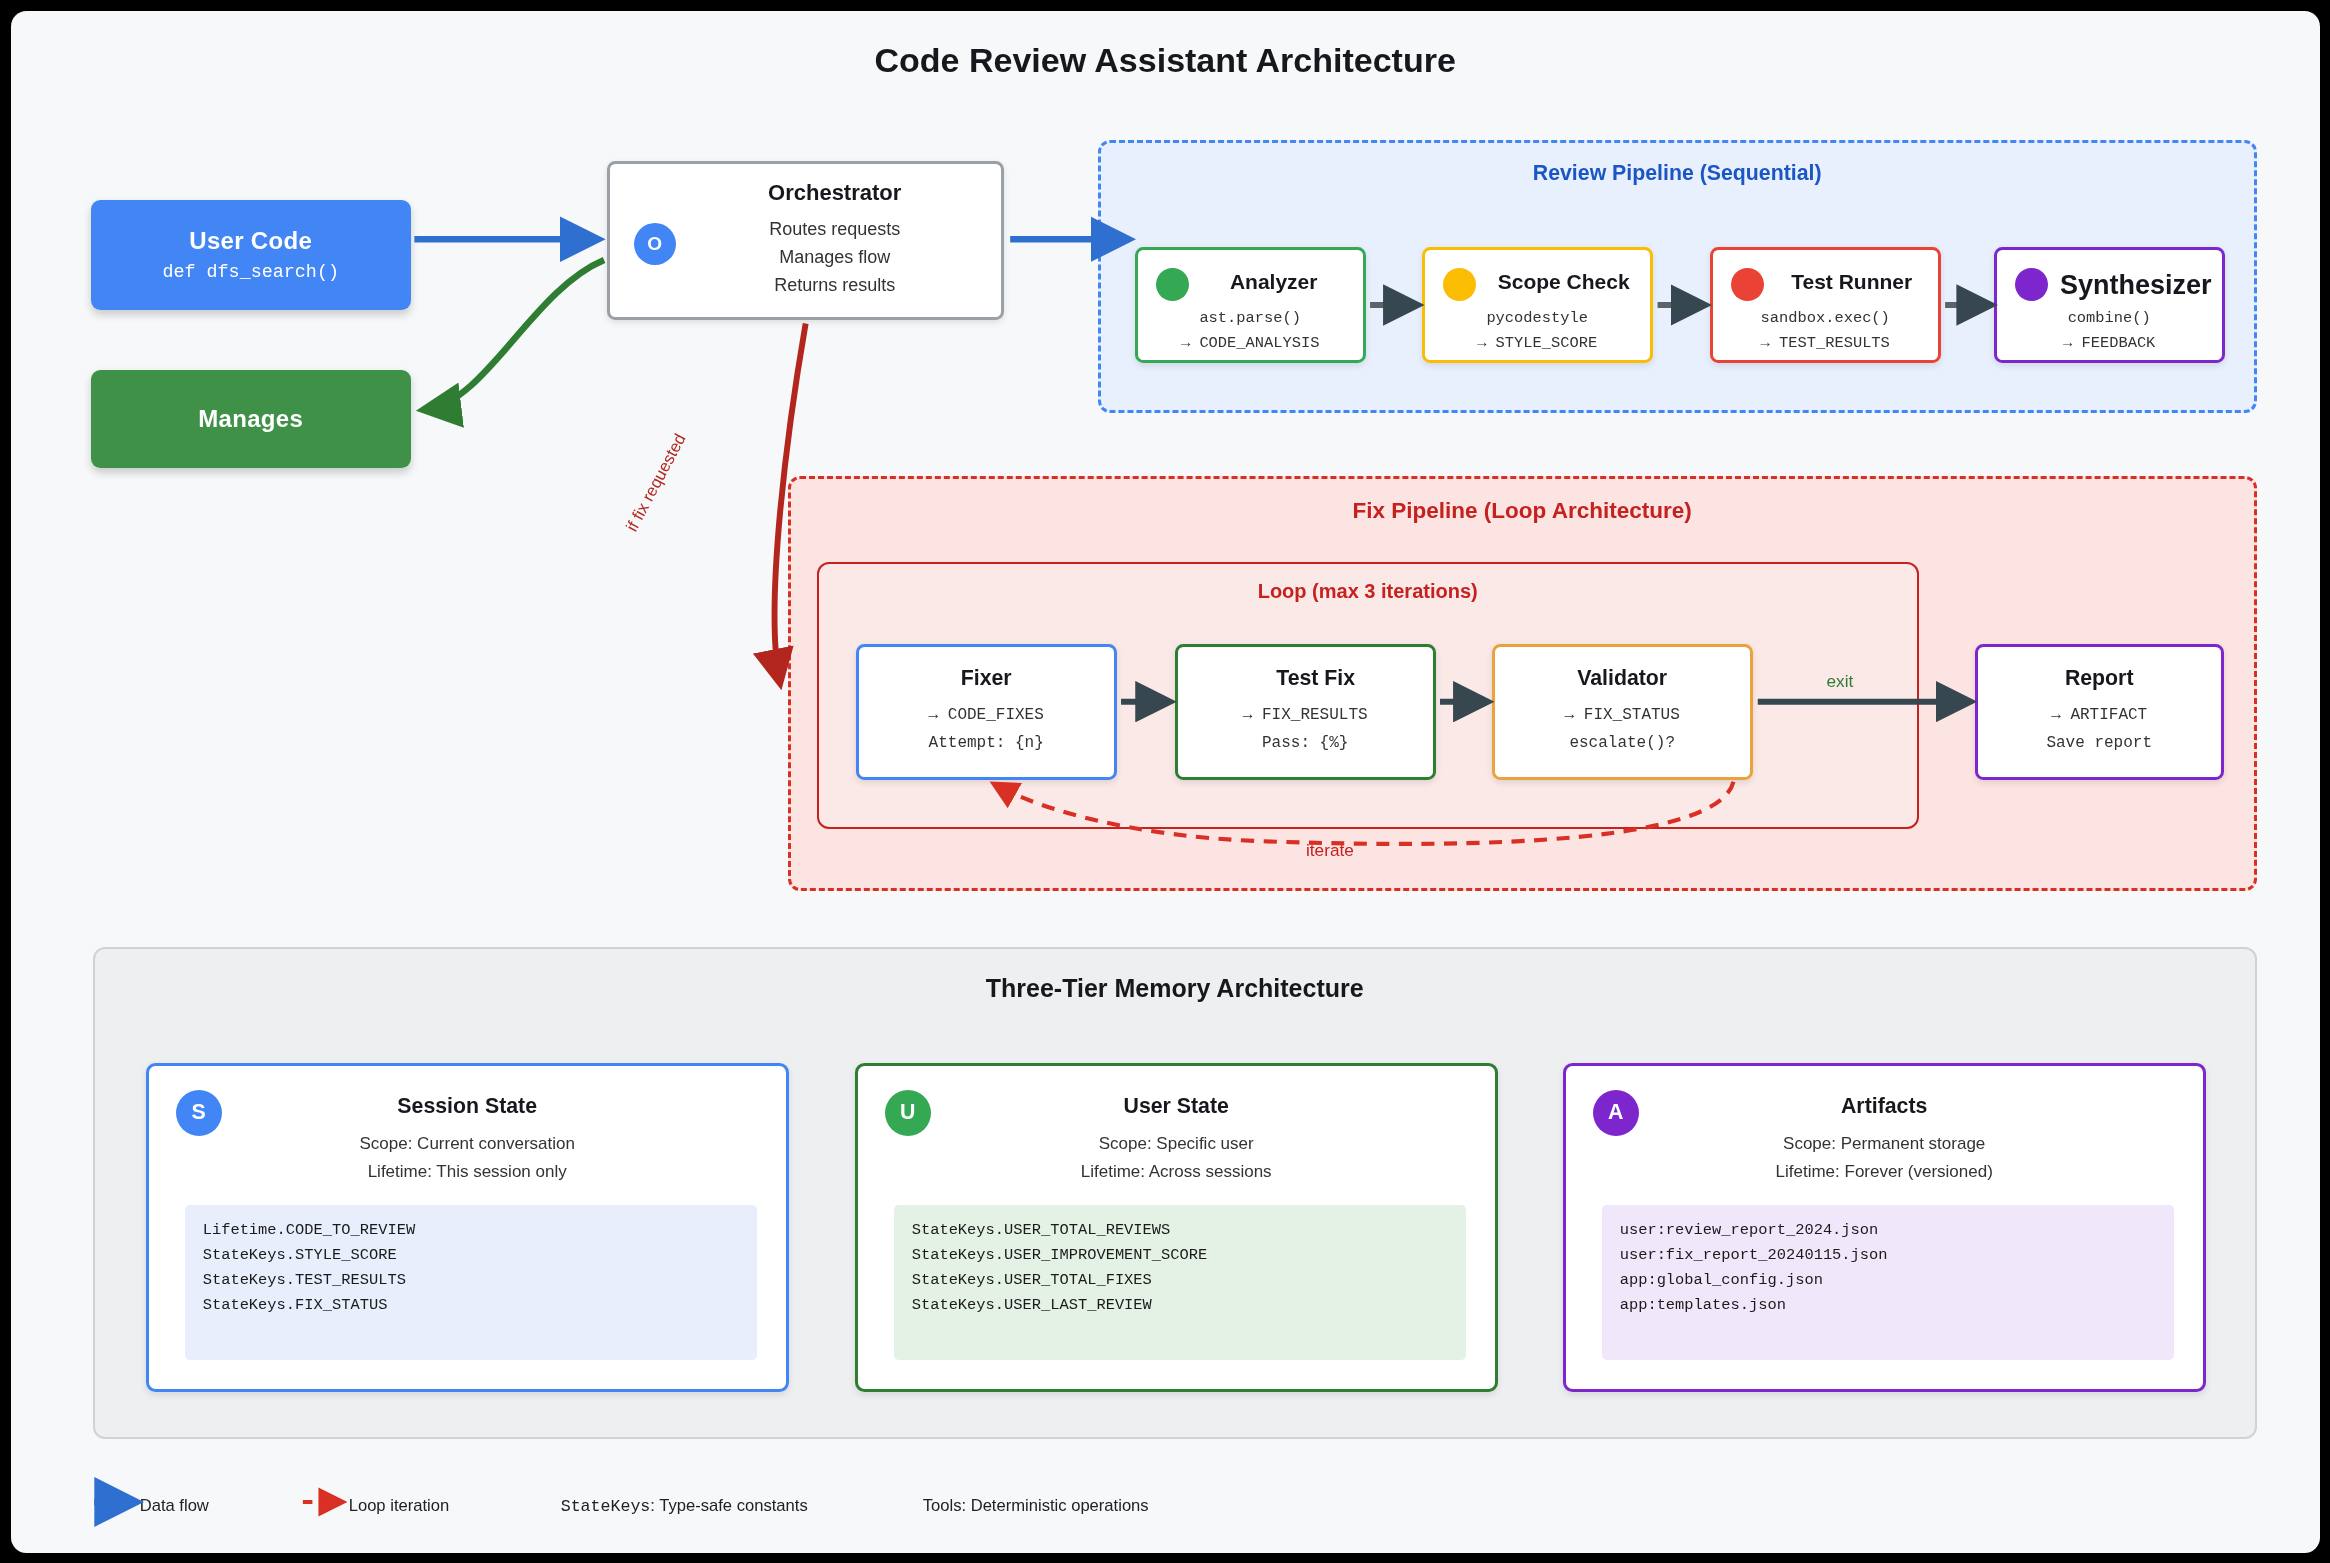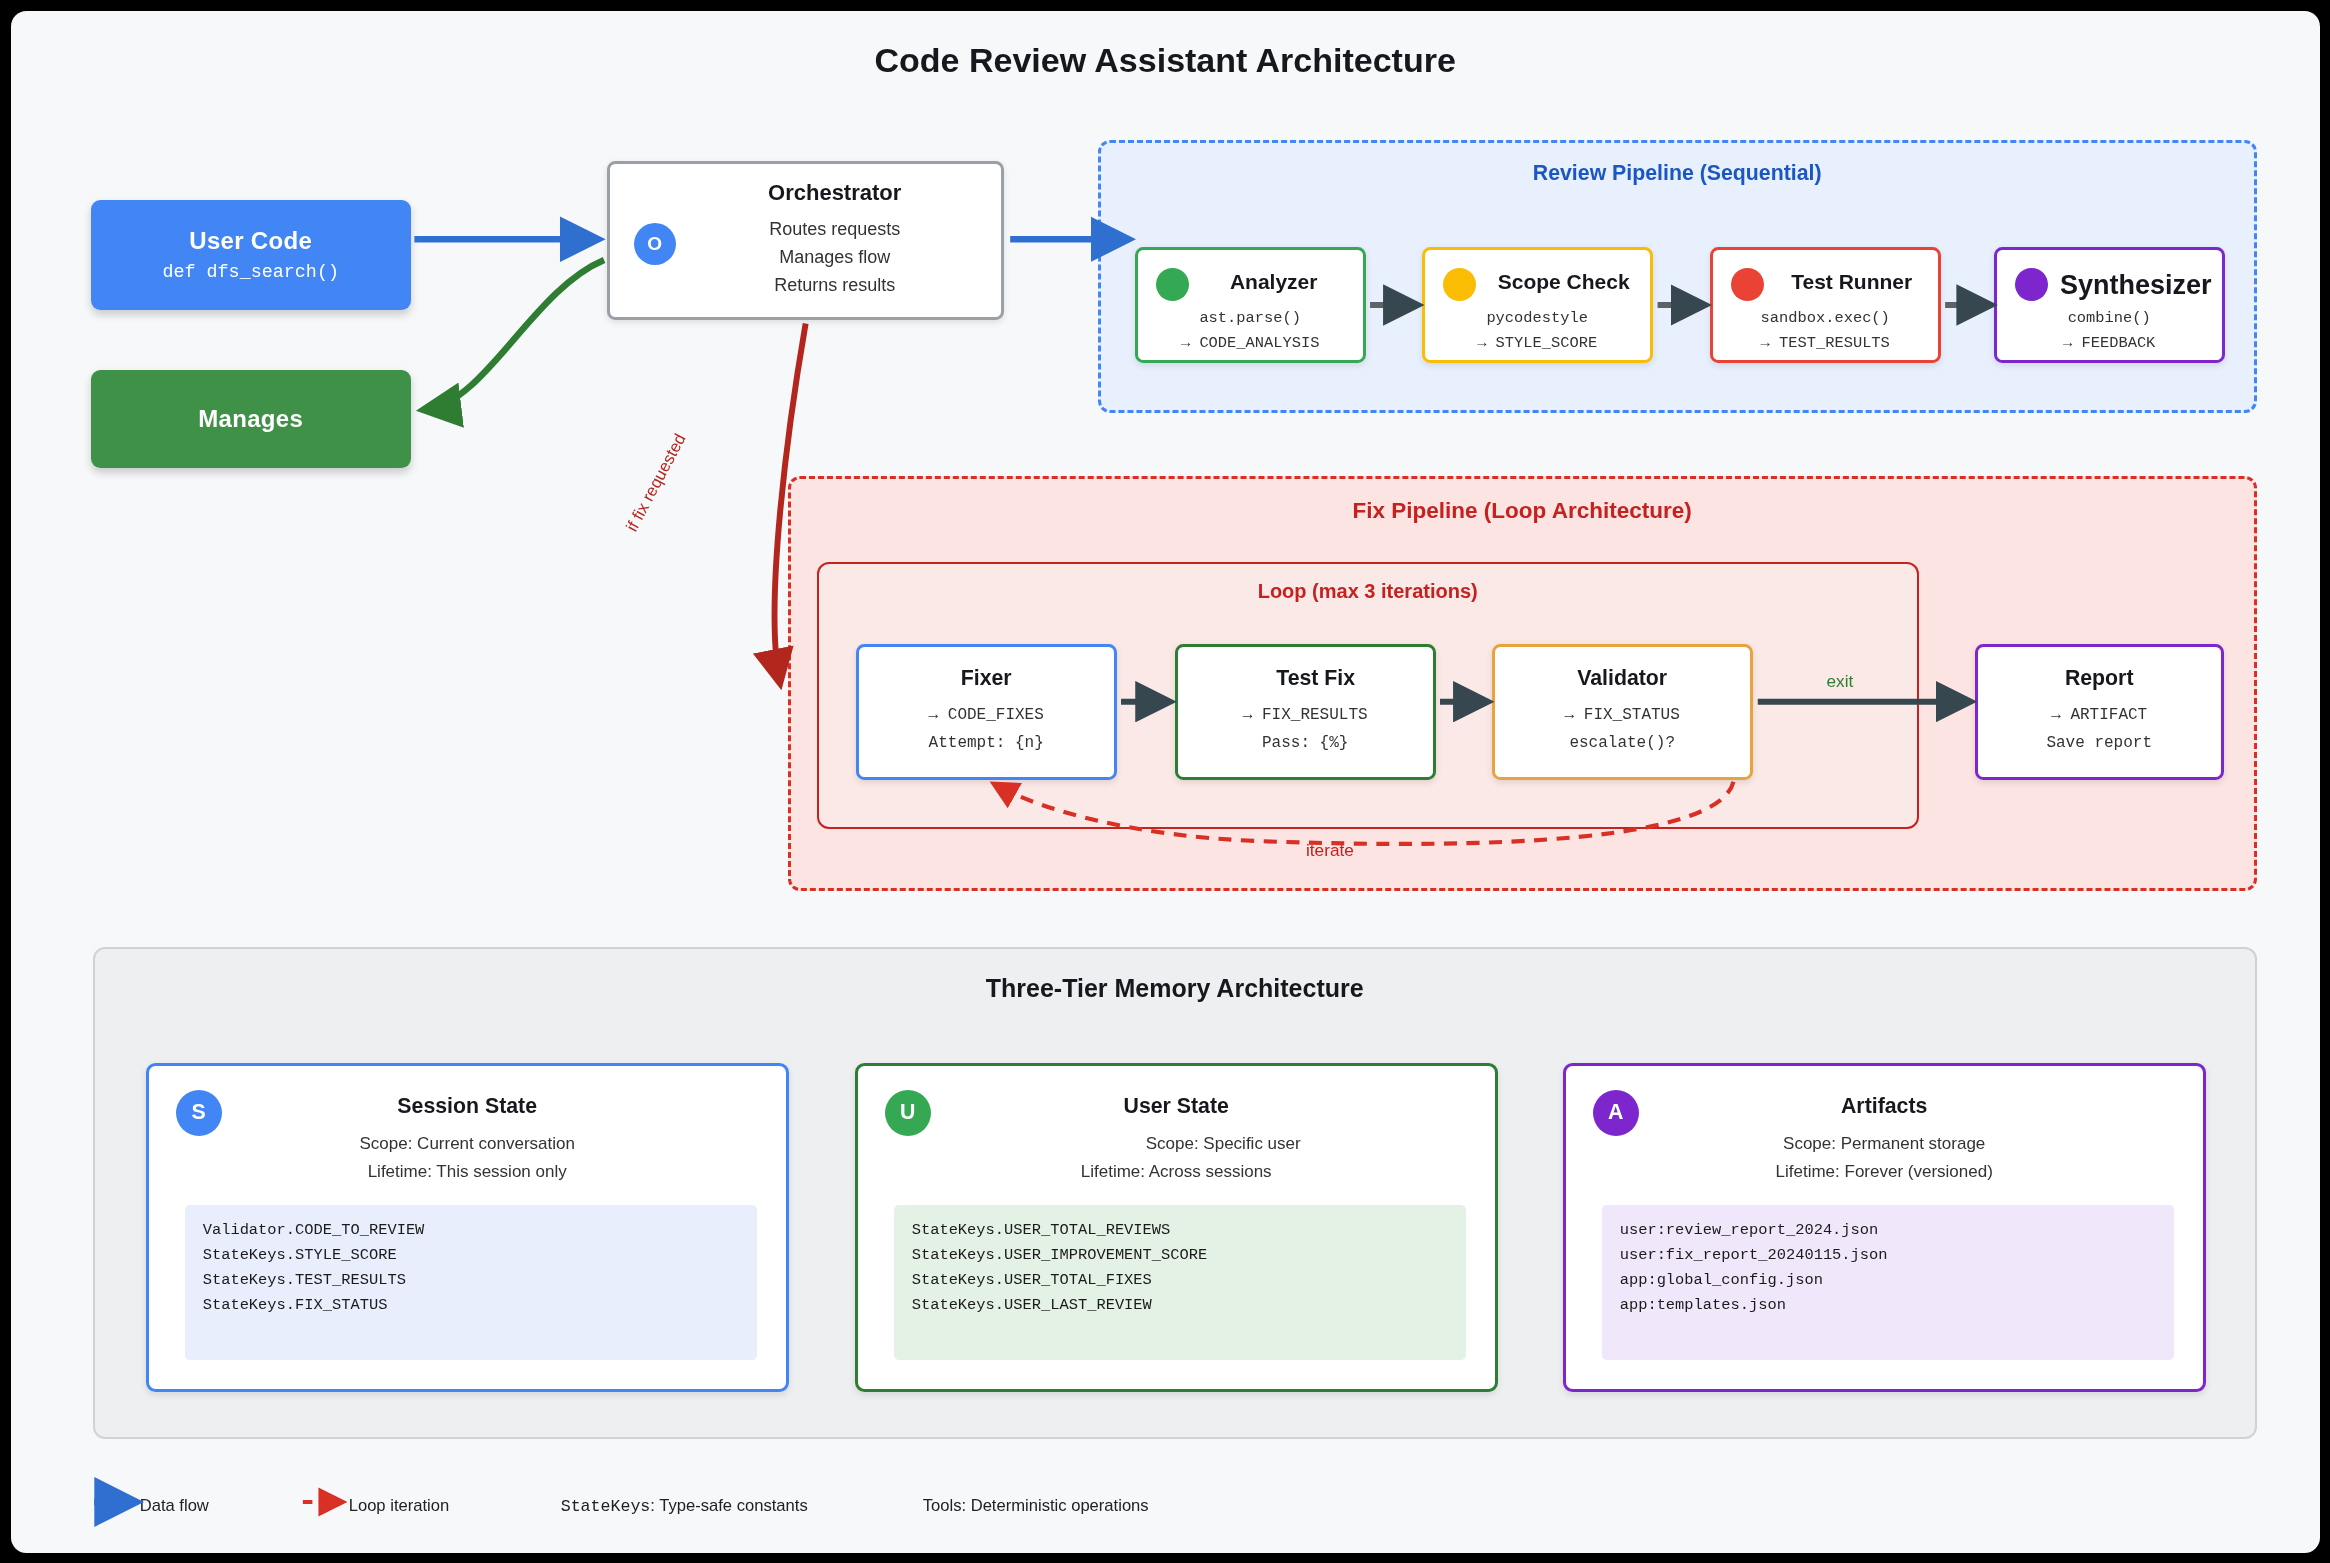--- a/index.html
+++ b/index.html
@@ -199,33 +199,33 @@
   </div>
 
   <div class="memcard" style="left:135px; top:1052px; width:643px; height:329px; border:3px solid #4285f4;">
     <div class="dotletter" style="left:27px; top:24px; width:46px; height:46px; background:#4285f4; font-size:21.3px;">
       <span>S</span>
     </div>
     <div class="mtitle" style="top:28.5px;">Session State</div>
     <div class="mline" style="top:68px;">Scope: Current conversation</div>
     <div class="mline" style="top:96px;">Lifetime: This session only</div>
     <div class="codeblock" style="left:36px; top:139px; width:572px; height:155px; background:#e8eefc;">
-      <div>Validator.CODE_TO_REVIEW</div>
+      <div>Lifetime.CODE_TO_REVIEW</div>
       <div>StateKeys.STYLE_SCORE</div>
       <div>StateKeys.TEST_RESULTS</div>
       <div>StateKeys.FIX_STATUS</div>
     </div>
   </div>
 
   <div class="memcard" style="left:844px; top:1052px; width:643px; height:329px; border:3px solid #2e7d32;">
     <div class="dotletter" style="left:27px; top:24px; width:46px; height:46px; background:#34a853; font-size:21.3px;">
       <span>U</span>
     </div>
     <div class="mtitle" style="top:28.5px;">User State</div>
-    <div class="mline" style="top:68px;margin-left:47px;">Scope: Specific user</div>
+    <div class="mline" style="top:68px;">Scope: Specific user</div>
     <div class="mline" style="top:96px;">Lifetime: Across sessions</div>
     <div class="codeblock" style="left:36px; top:139px; width:572px; height:155px; background:#e4f2e6;">
       <div>StateKeys.USER_TOTAL_REVIEWS</div>
       <div>StateKeys.USER_IMPROVEMENT_SCORE</div>
       <div>StateKeys.USER_TOTAL_FIXES</div>
       <div>StateKeys.USER_LAST_REVIEW</div>
     </div>
   </div>
 
   <div class="memcard" style="left:1552px; top:1052px; width:643px; height:329px; border:3px solid #7d26cd;">

